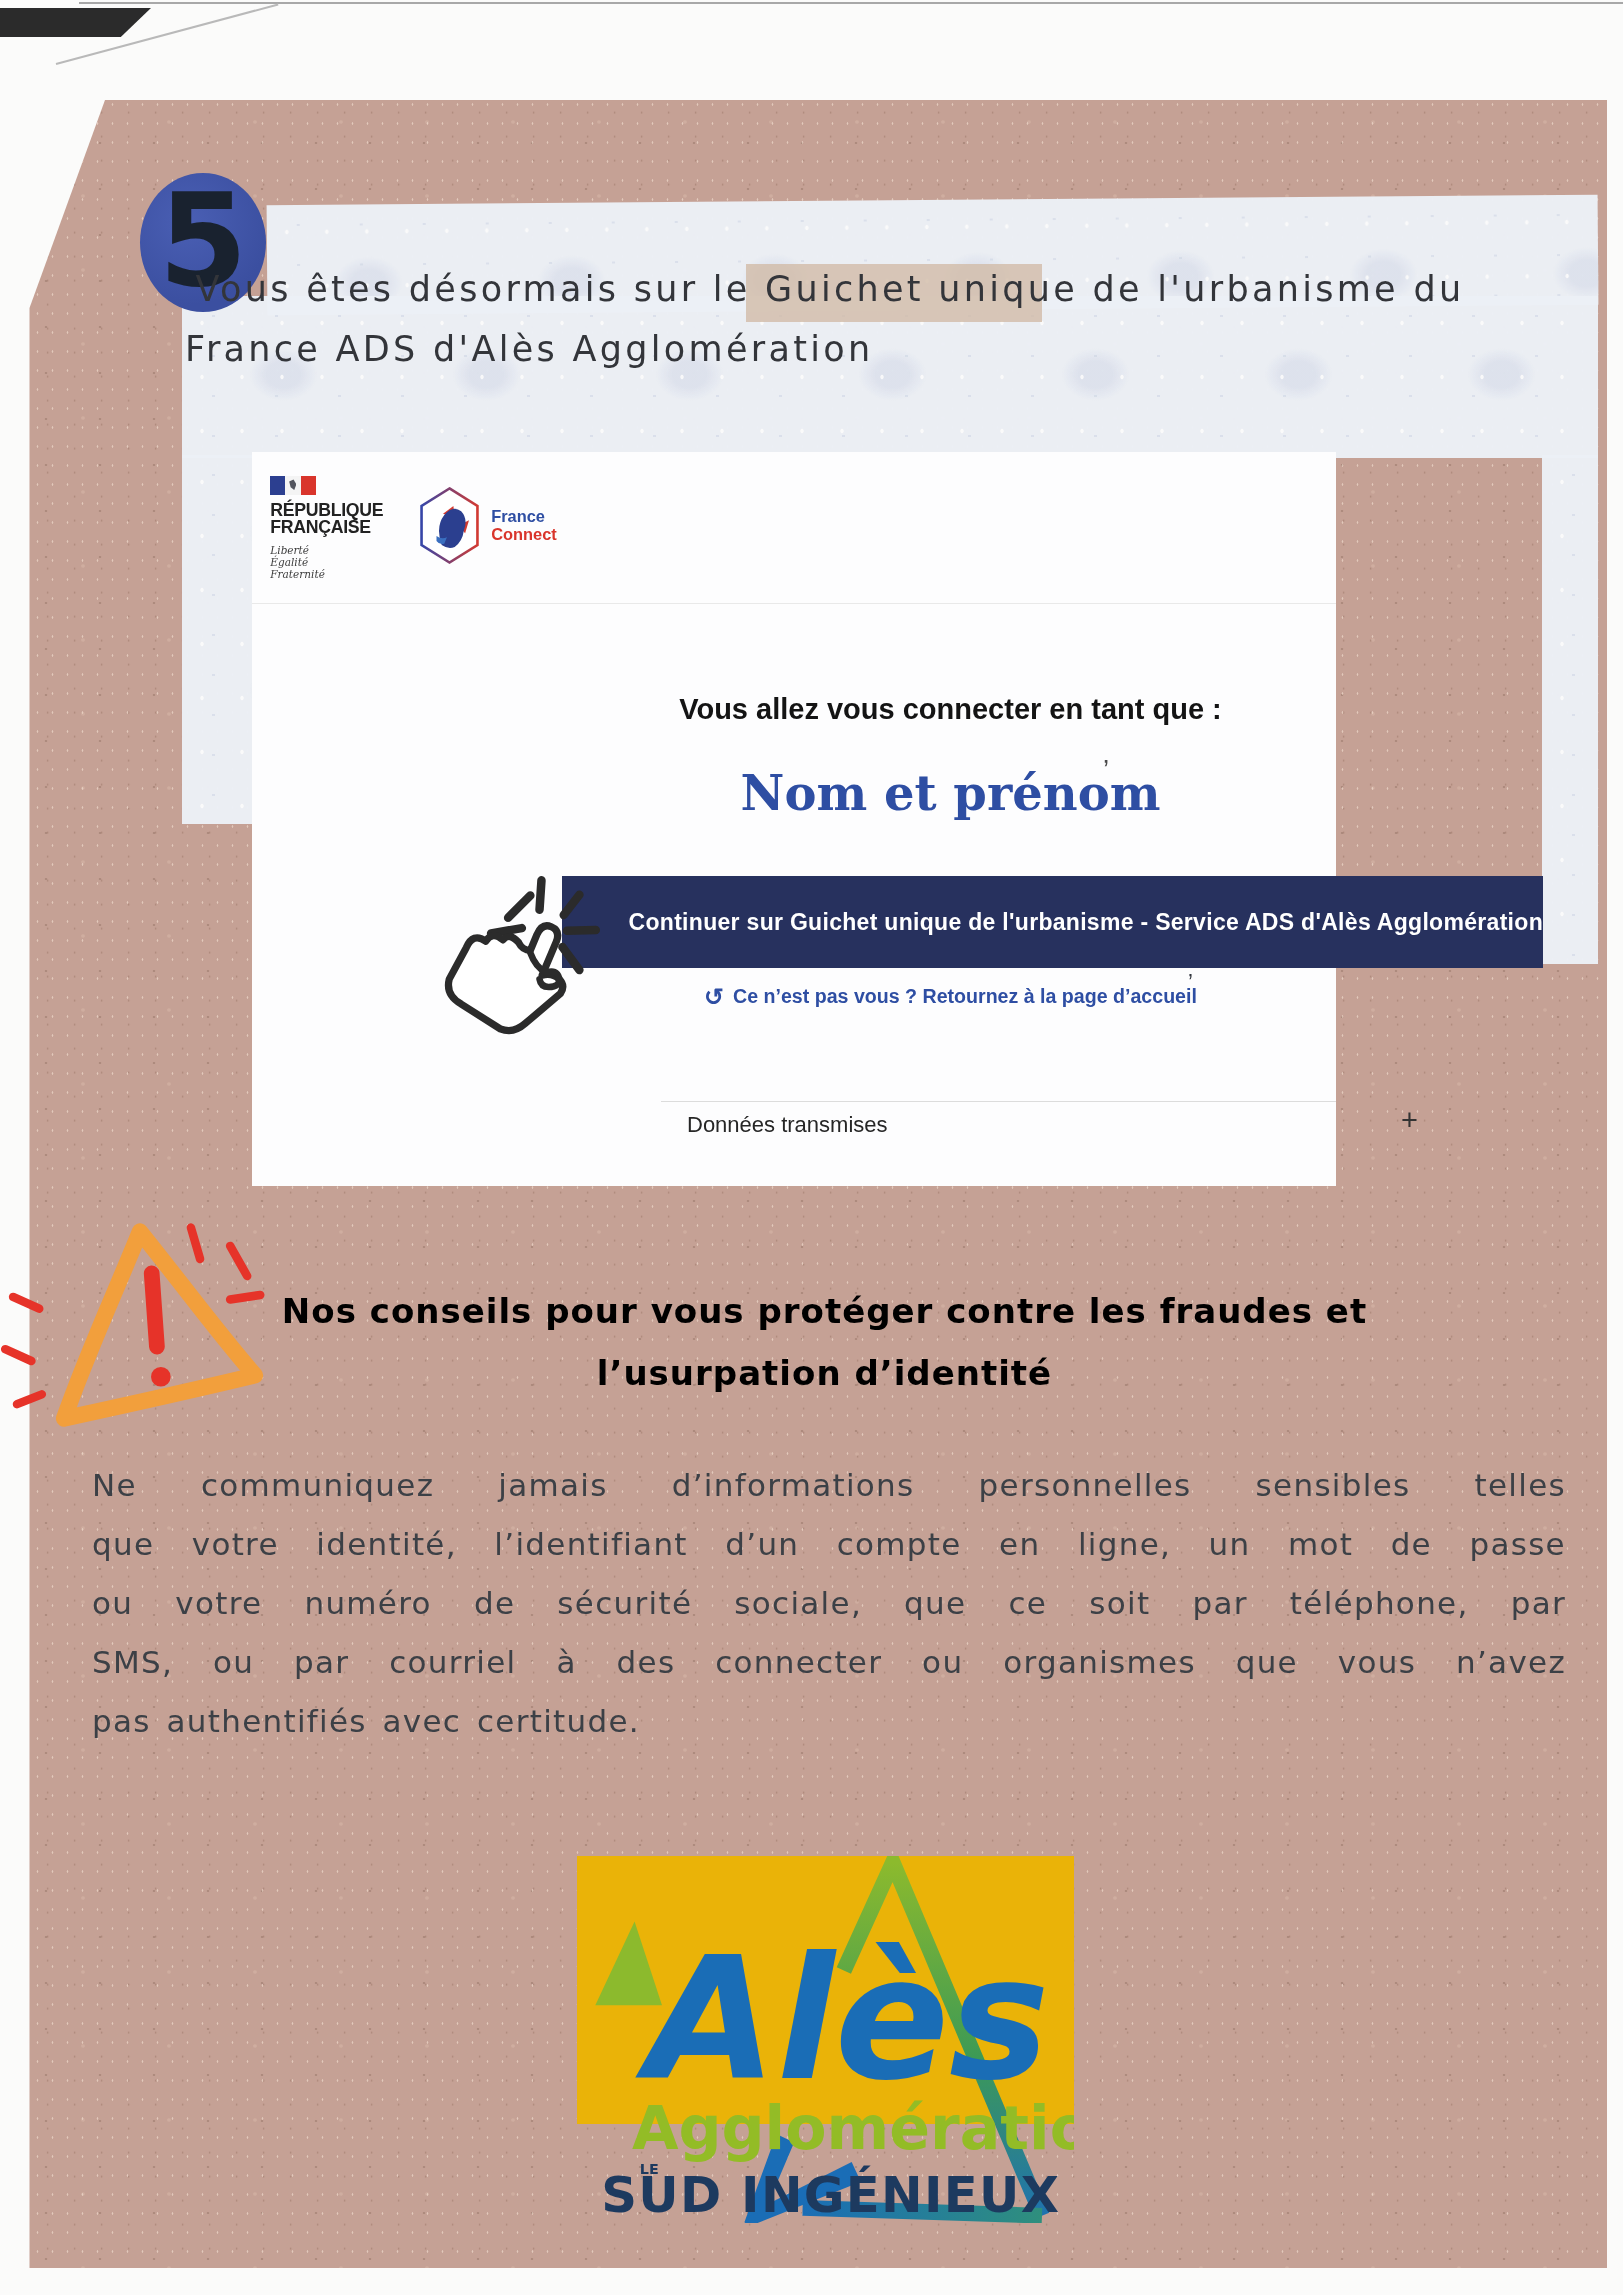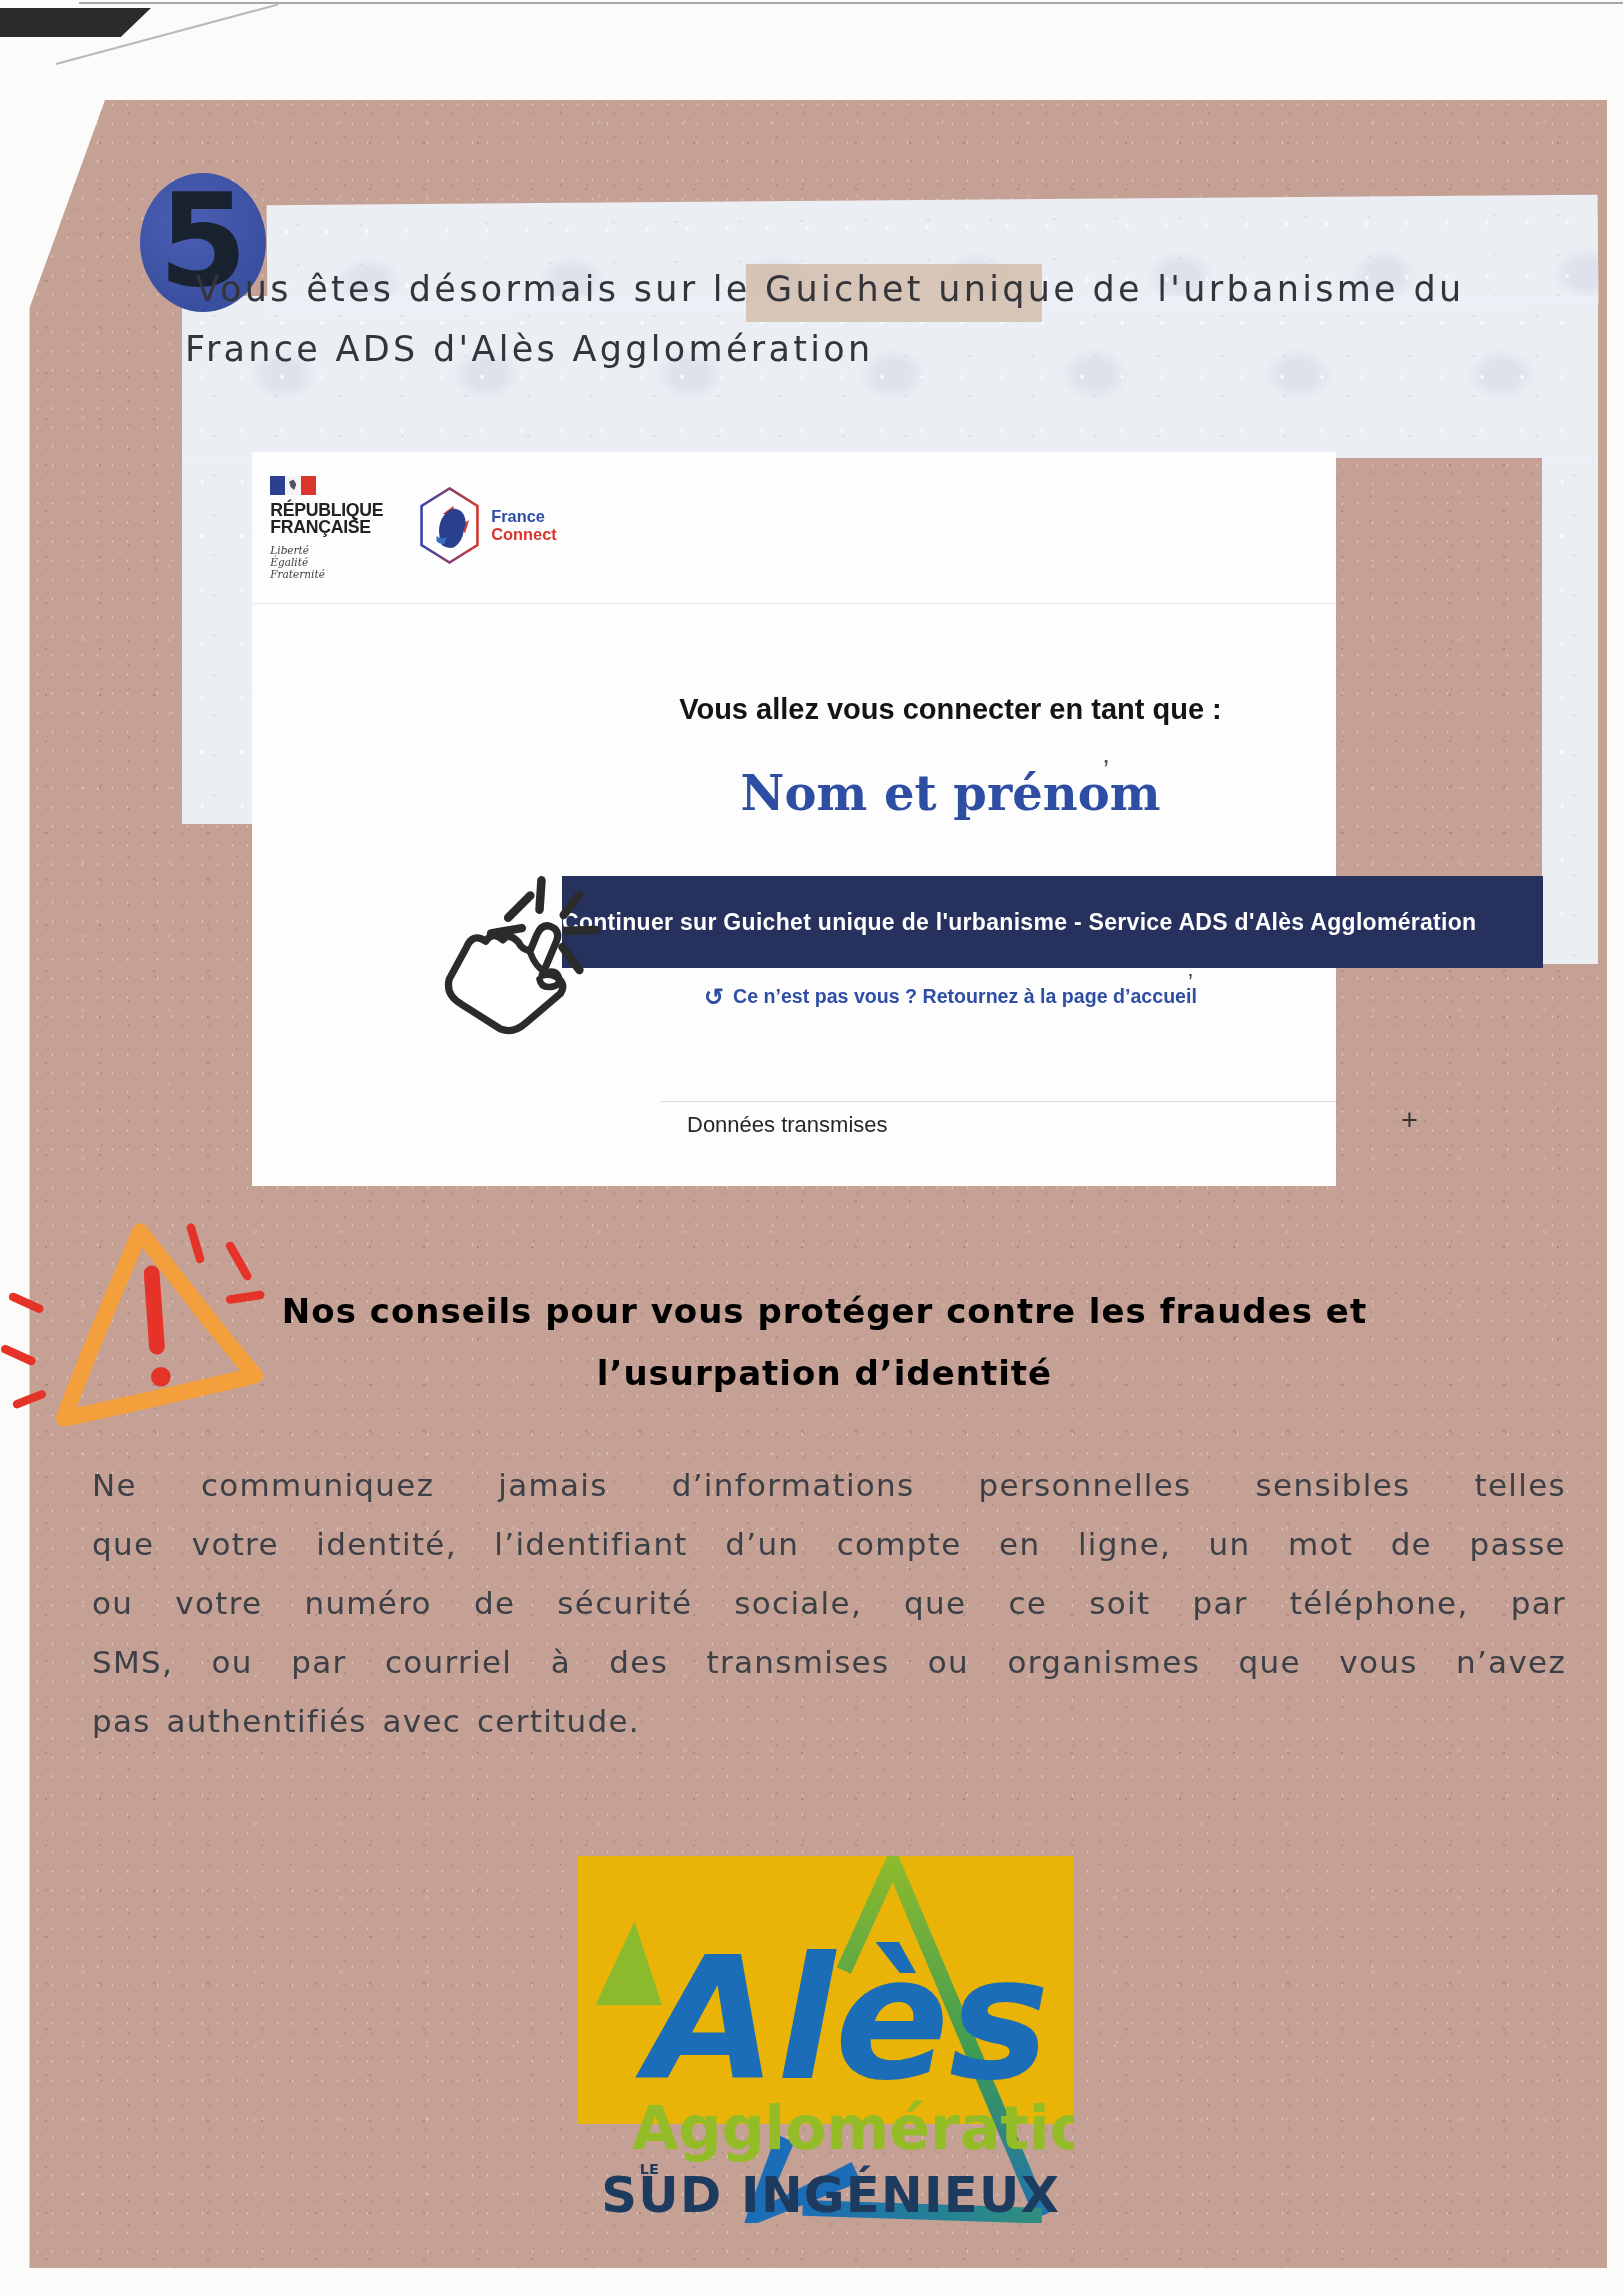--- a/index.html
+++ b/index.html
@@ -60,21 +60,21 @@
      font-size:10.5px;line-height:11.8px;color:#3c3c3c;}
   .fc-logo-box{position:absolute;left:165px;top:34px;display:flex;align-items:center;gap:9.2px;}
   .fc-brand{font-weight:bold;font-size:16.4px;line-height:17.7px;}
   .fc-brand .f{color:#2e4ea3;} .fc-brand .c{color:#d9352c;}
   .shot-divider1{position:absolute;left:0;top:151px;width:100%;height:1.3px;background:#e9e9e9;}
   .fc-center{position:absolute;left:313px;right:0;text-align:center;}
   .fc-heading{top:241px;font-weight:bold;font-size:29px;color:#141414;}
   .fc-name{top:313px;font-family:"DejaVu Serif",serif;font-weight:bold;font-size:48px;color:#2e4ea3;}
   .fc-accent{position:absolute;left:851px;top:302px;color:#4a4a4a;font-size:27.5px;}
   .fc-button{position:absolute;left:310px;top:424px;width:981px;height:92px;background:#27315e;
-     display:flex;align-items:center;justify-content:flex-start;color:#fff;font-weight:bold;
+     display:flex;align-items:center;justify-content:flex-end;color:#fff;font-weight:bold;
      font-size:23px;letter-spacing:0.3px;cursor:pointer;}
   .fc-stray{position:absolute;left:936px;top:517px;color:#30343c;font-size:22px;}
   .fc-back{top:531px;color:#2e4ea3;font-weight:bold;font-size:19.6px;}
   .fc-back .arr{font-size:23.6px;vertical-align:-2px;margin-right:9.2px;}
   .shot-divider2{position:absolute;left:409px;top:649px;right:0;height:0.7px;background:#dcdcdc;}
   .fc-data-label{position:absolute;left:435px;top:660px;font-size:22px;color:#262626;}
   .fc-plus{position:absolute;left:1149px;top:652px;font-size:29px;color:#333;}
   
   .hand-note{position:absolute;left:427px;top:869px;z-index:8;}
   .warn-note{position:absolute;left:0px;top:1208px;z-index:6;}
@@ -208,21 +208,21 @@
 
   <div class="advice">
     <div>Nos conseils pour vous protéger contre les fraudes et</div>
     <div>l’usurpation d’identité</div>
   </div>
 
   <div class="bodytext">
     <div class="jl">Ne communiquez jamais d’informations personnelles sensibles telles</div>
     <div class="jl">que votre identité, l’identifiant d’un compte en ligne, un mot de passe</div>
     <div class="jl">ou votre numéro de sécurité sociale, que ce soit par téléphone, par</div>
-    <div class="jl">SMS, ou par courriel à des transmises ou organismes que vous n’avez</div>
+    <div class="jl">SMS, ou par courriel à des connecter ou organismes que vous n’avez</div>
     <div class="ll">pas authentifiés avec certitude.</div>
   </div>
 
   <div class="ales-box">
     <svg width="497" height="367" viewBox="0 0 760 561">
       <defs>
         <linearGradient id="tg" x1="0" y1="0" x2="0" y2="1">
           <stop offset="0" stop-color="#8cba2d"></stop>
             <stop offset=".55" stop-color="#3d9a55"></stop>
             <stop offset="1" stop-color="#1f72b0"></stop>

